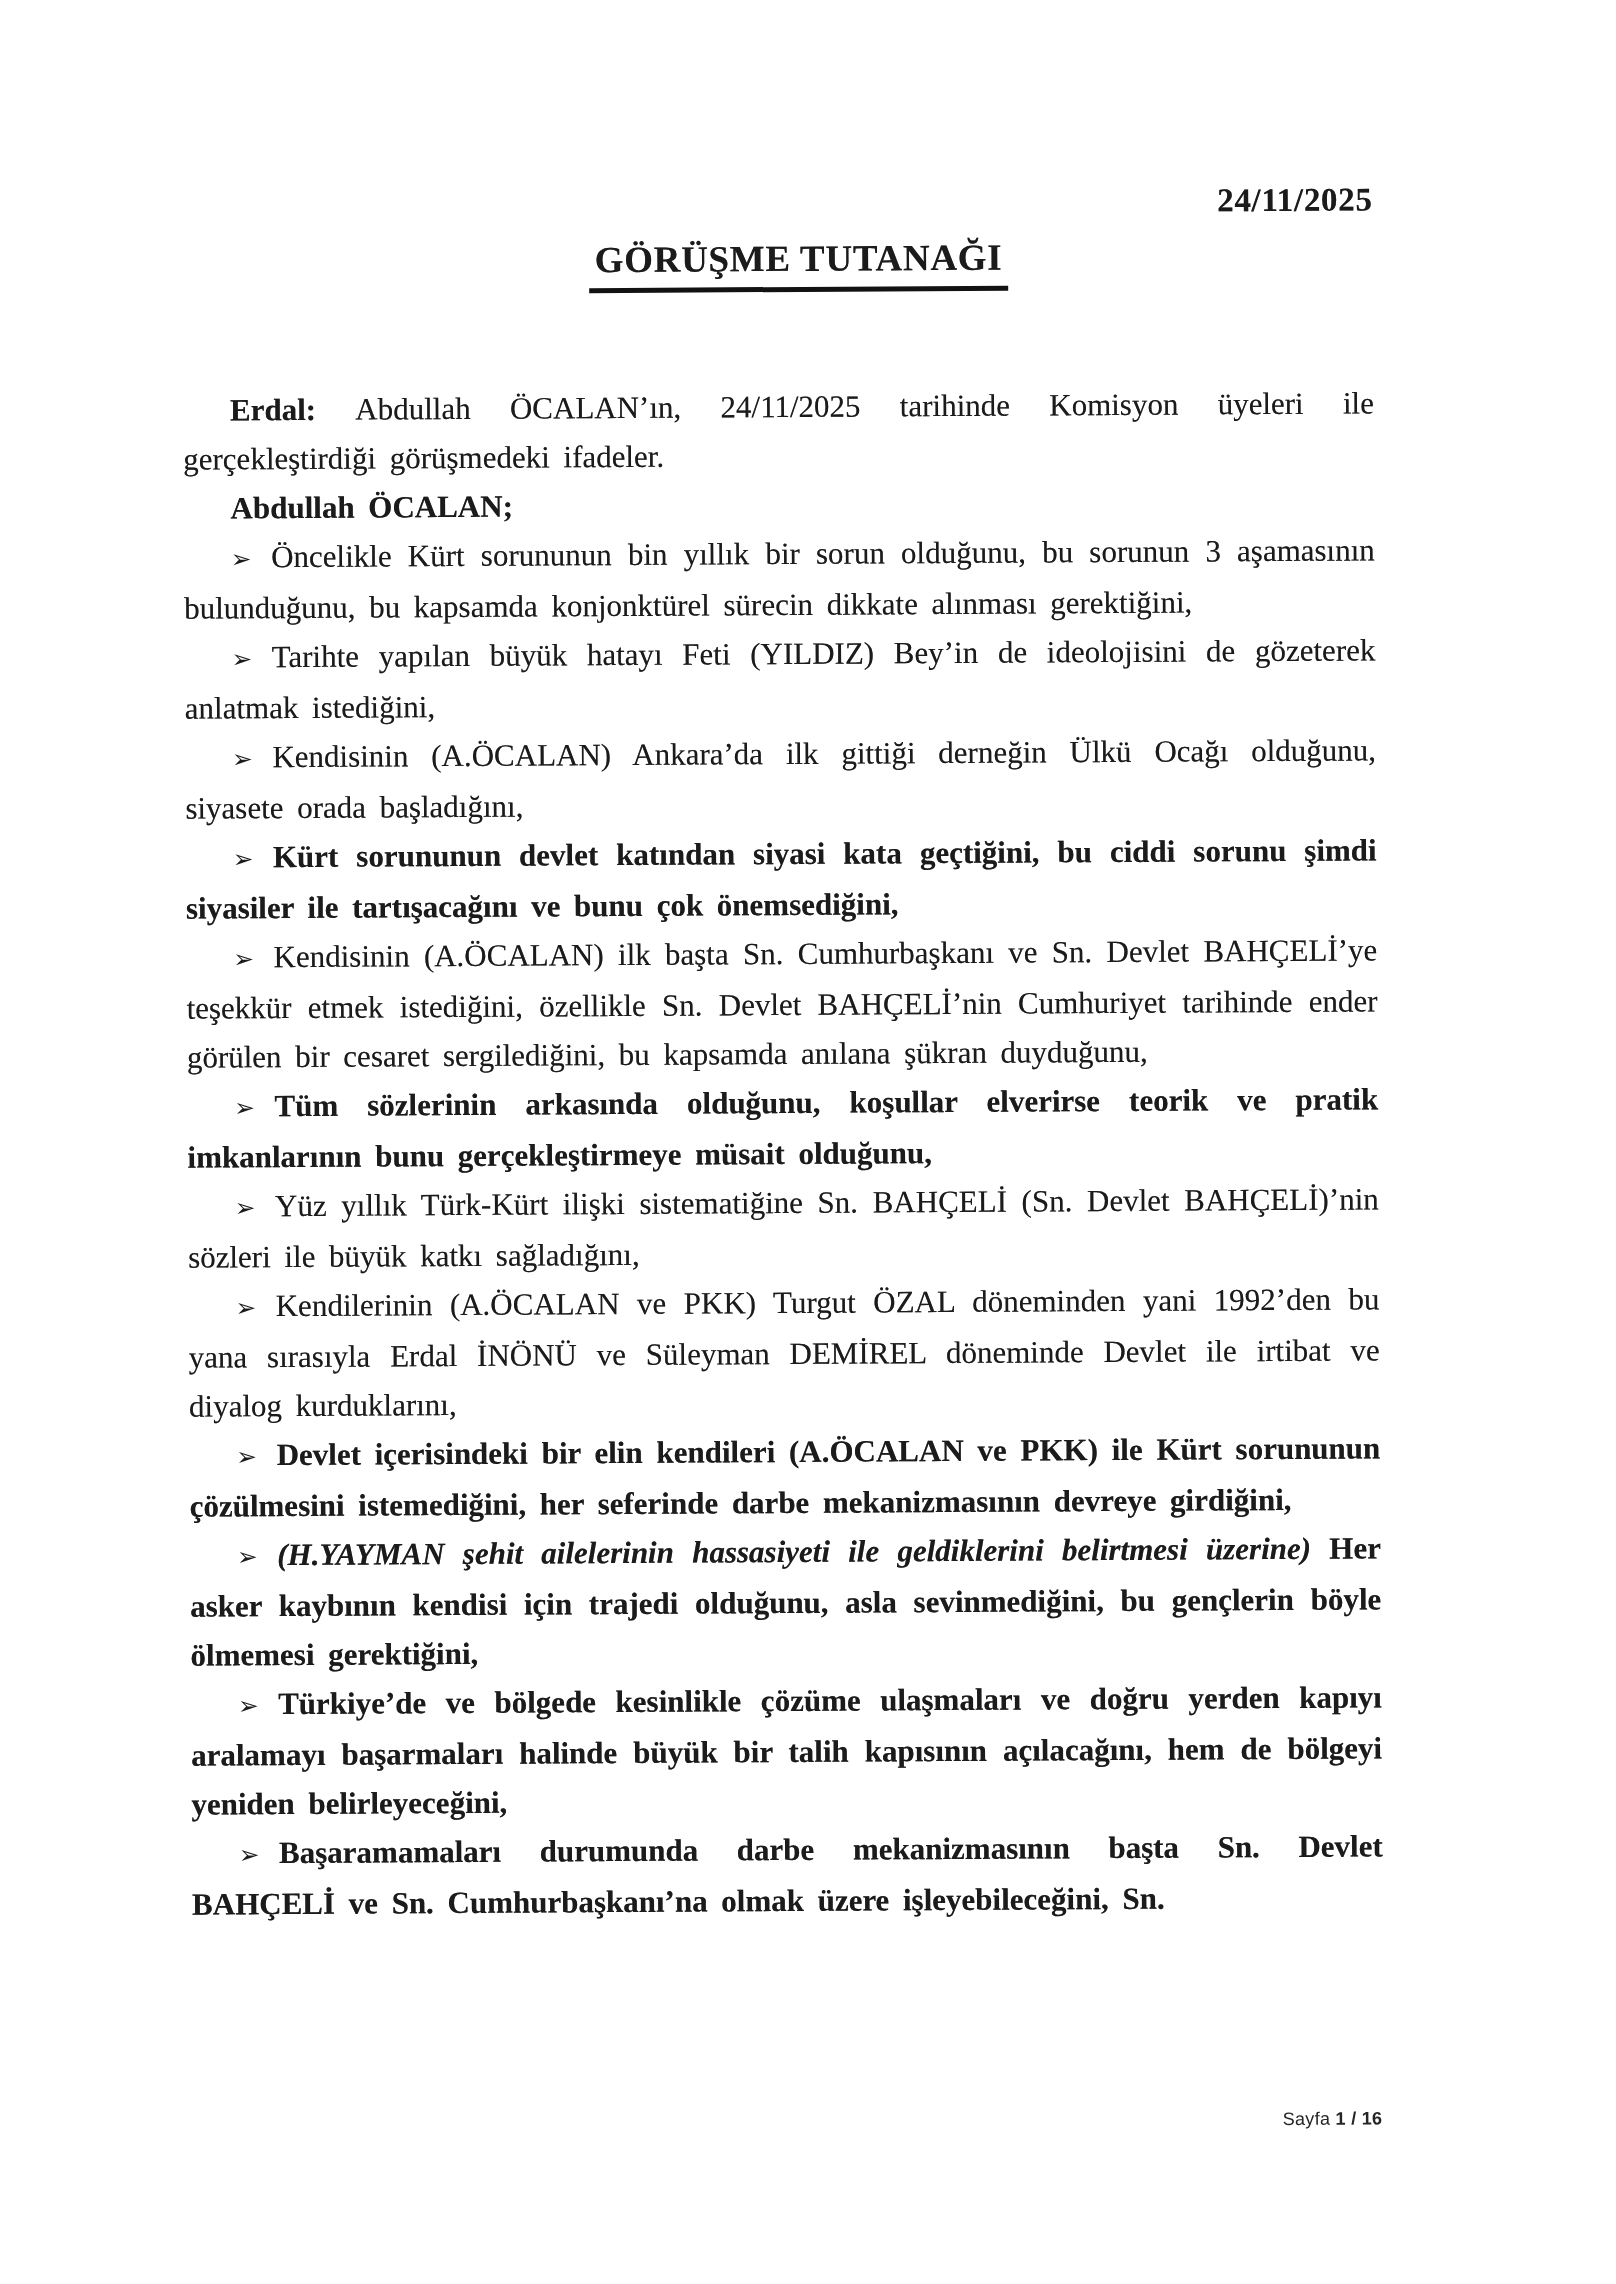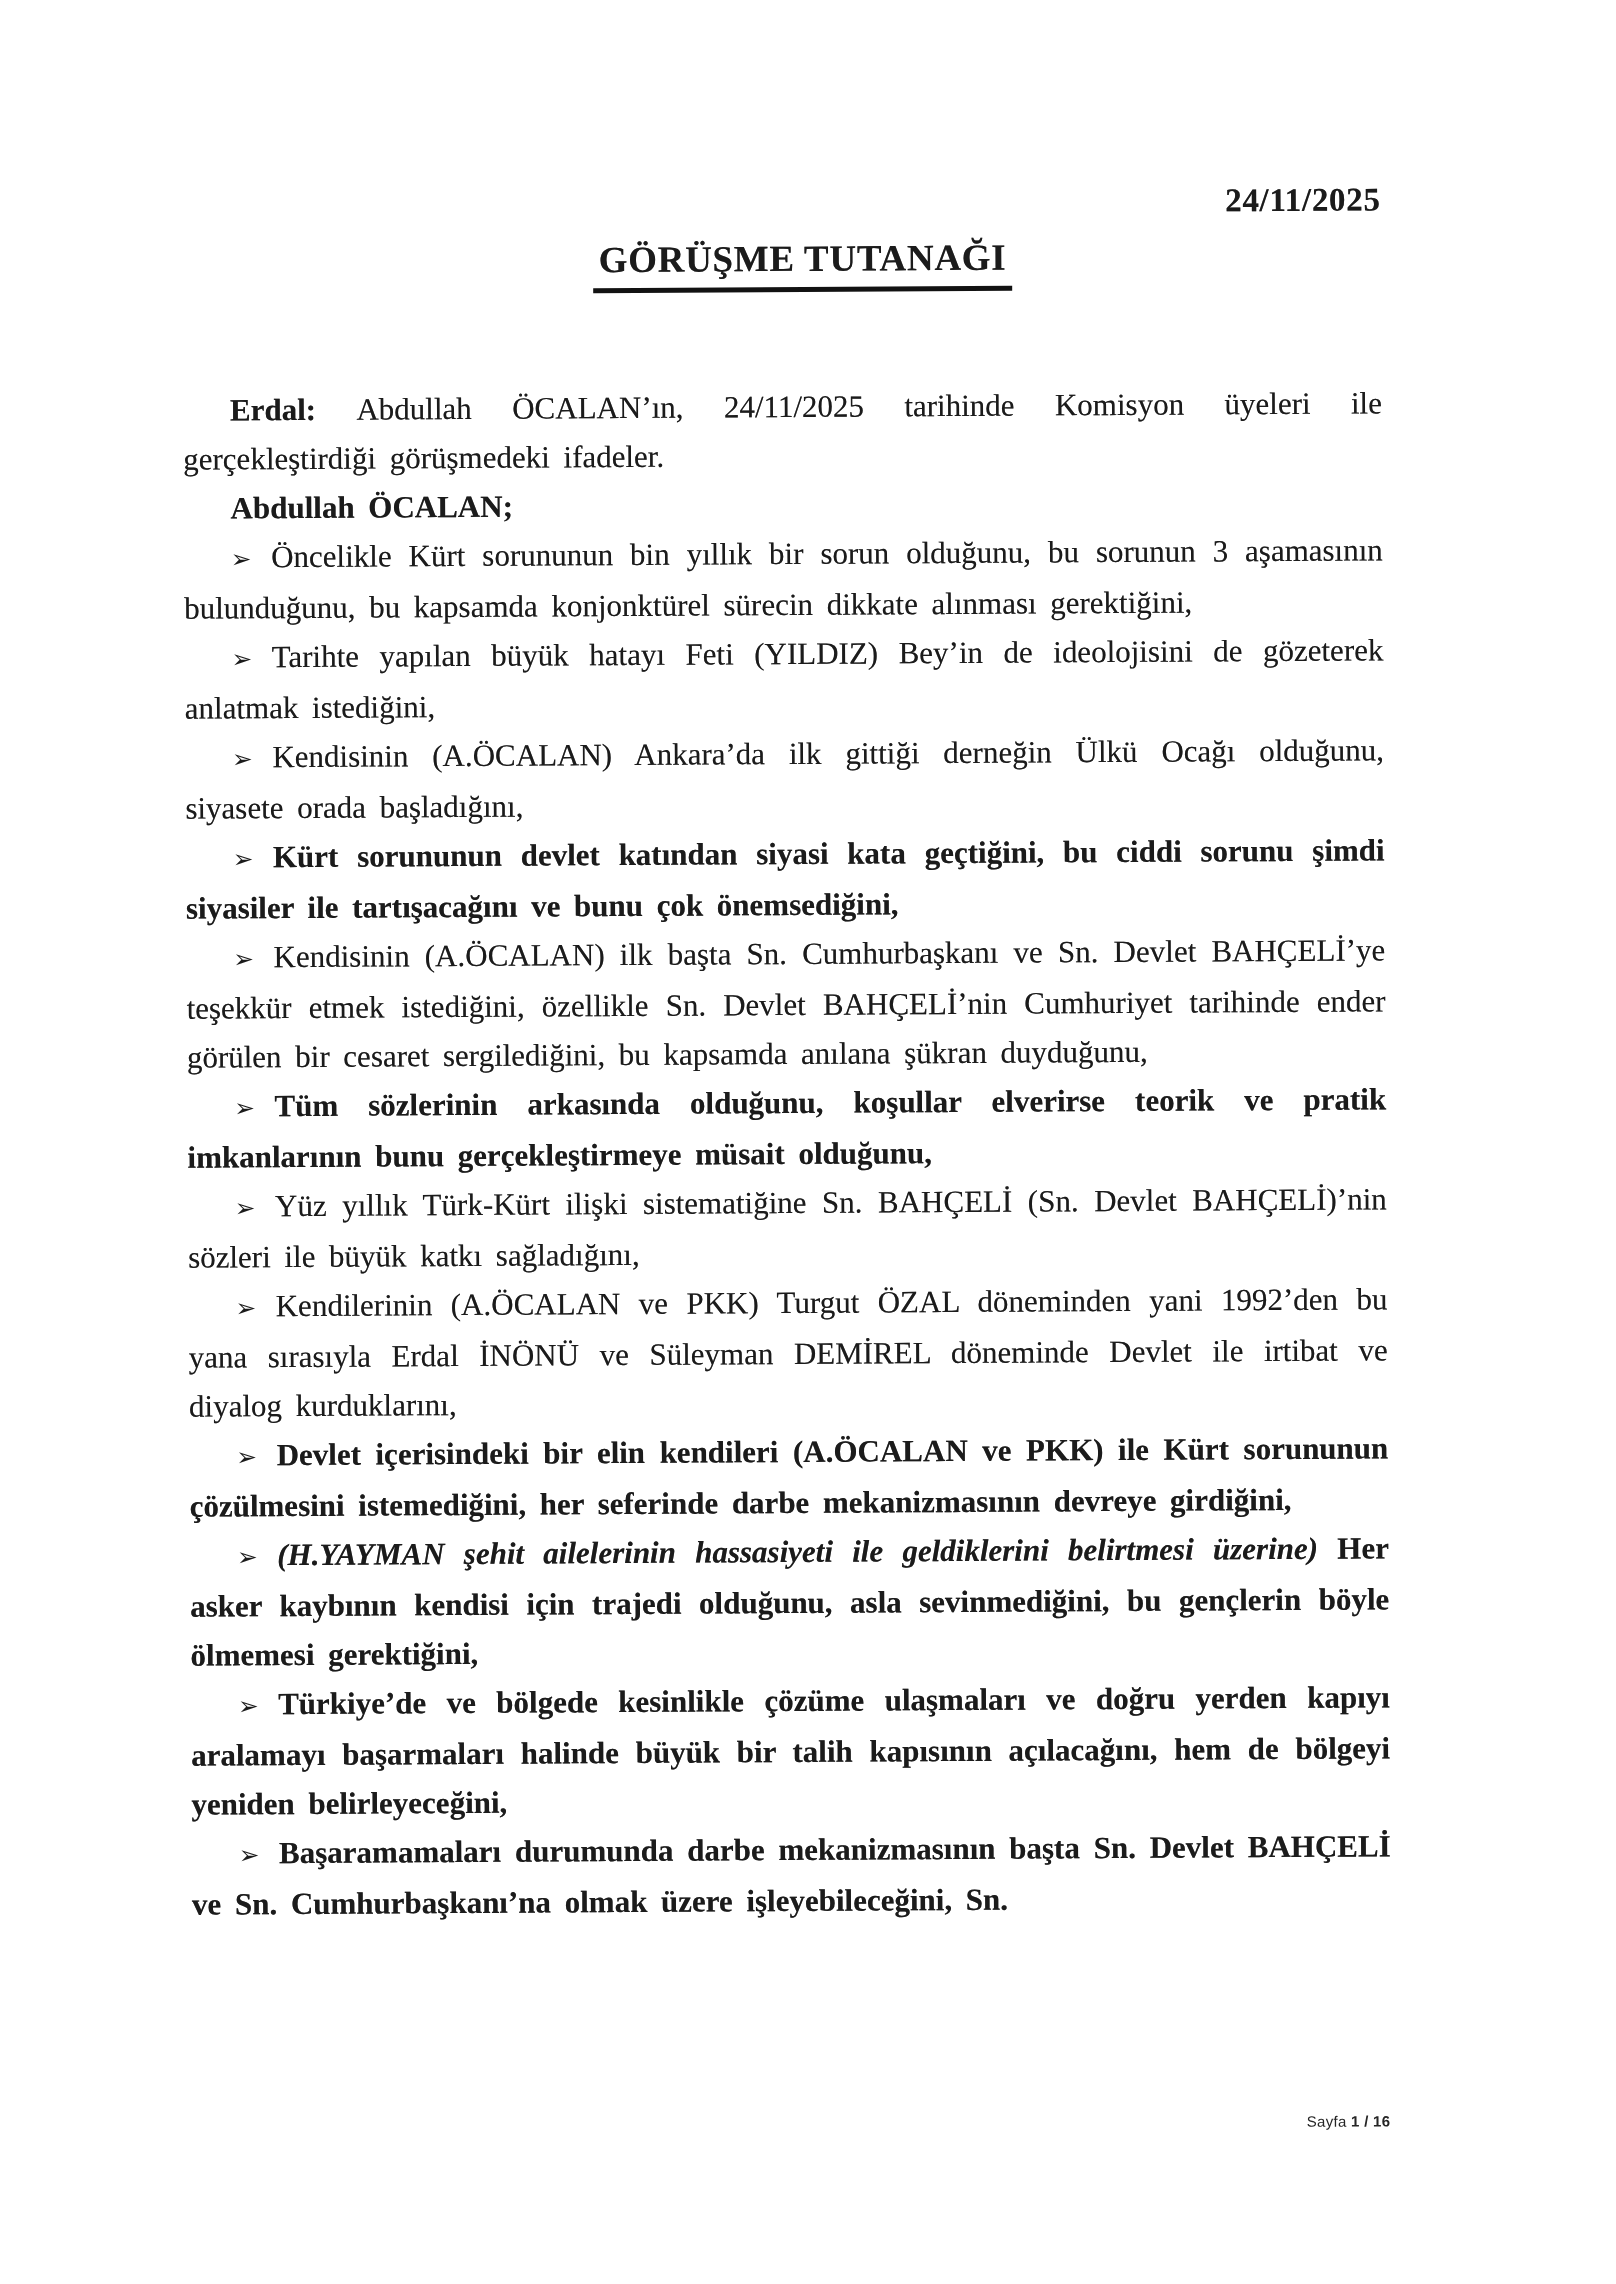--- a/index.html
+++ b/index.html
@@ -8,21 +8,20 @@
     background: #ffffff;
   }
   .page {
     position: relative;
     width: 1572px;
     height: 2284px;
     background: #ffffff;
     overflow: hidden;
     font-family: "Liberation Serif", "DejaVu Serif", serif;
     color: #1b1b1b;
-    padding-left: 8px;
   }
   
   .scan {
     position: absolute;
     inset: 0;
     box-sizing: border-box;
     padding: 187px 195px 0 186px;
     transform: rotate(-0.35deg);
     transform-origin: 50% 40%;
     text-shadow: 0 0 0.4px rgba(20,20,20,0.55);
@@ -66,21 +65,21 @@
     padding-right: 19.5px;
     text-shadow: none;
   }
   .b { font-weight: 700; }
   .i { font-style: italic; }
   .footer {
     position: absolute;
     right: 197px;
     bottom: 151px;
     font-family: "Liberation Sans", "DejaVu Sans", sans-serif;
-    font-size: 15px;
+    font-size: 18px;
     color: #252525;
     text-shadow: none;
     letter-spacing: 0.3px;
   }
   .footer .b { font-weight: 700; }
 </style>
 </head>
 <body>
 
 <div class="page">

